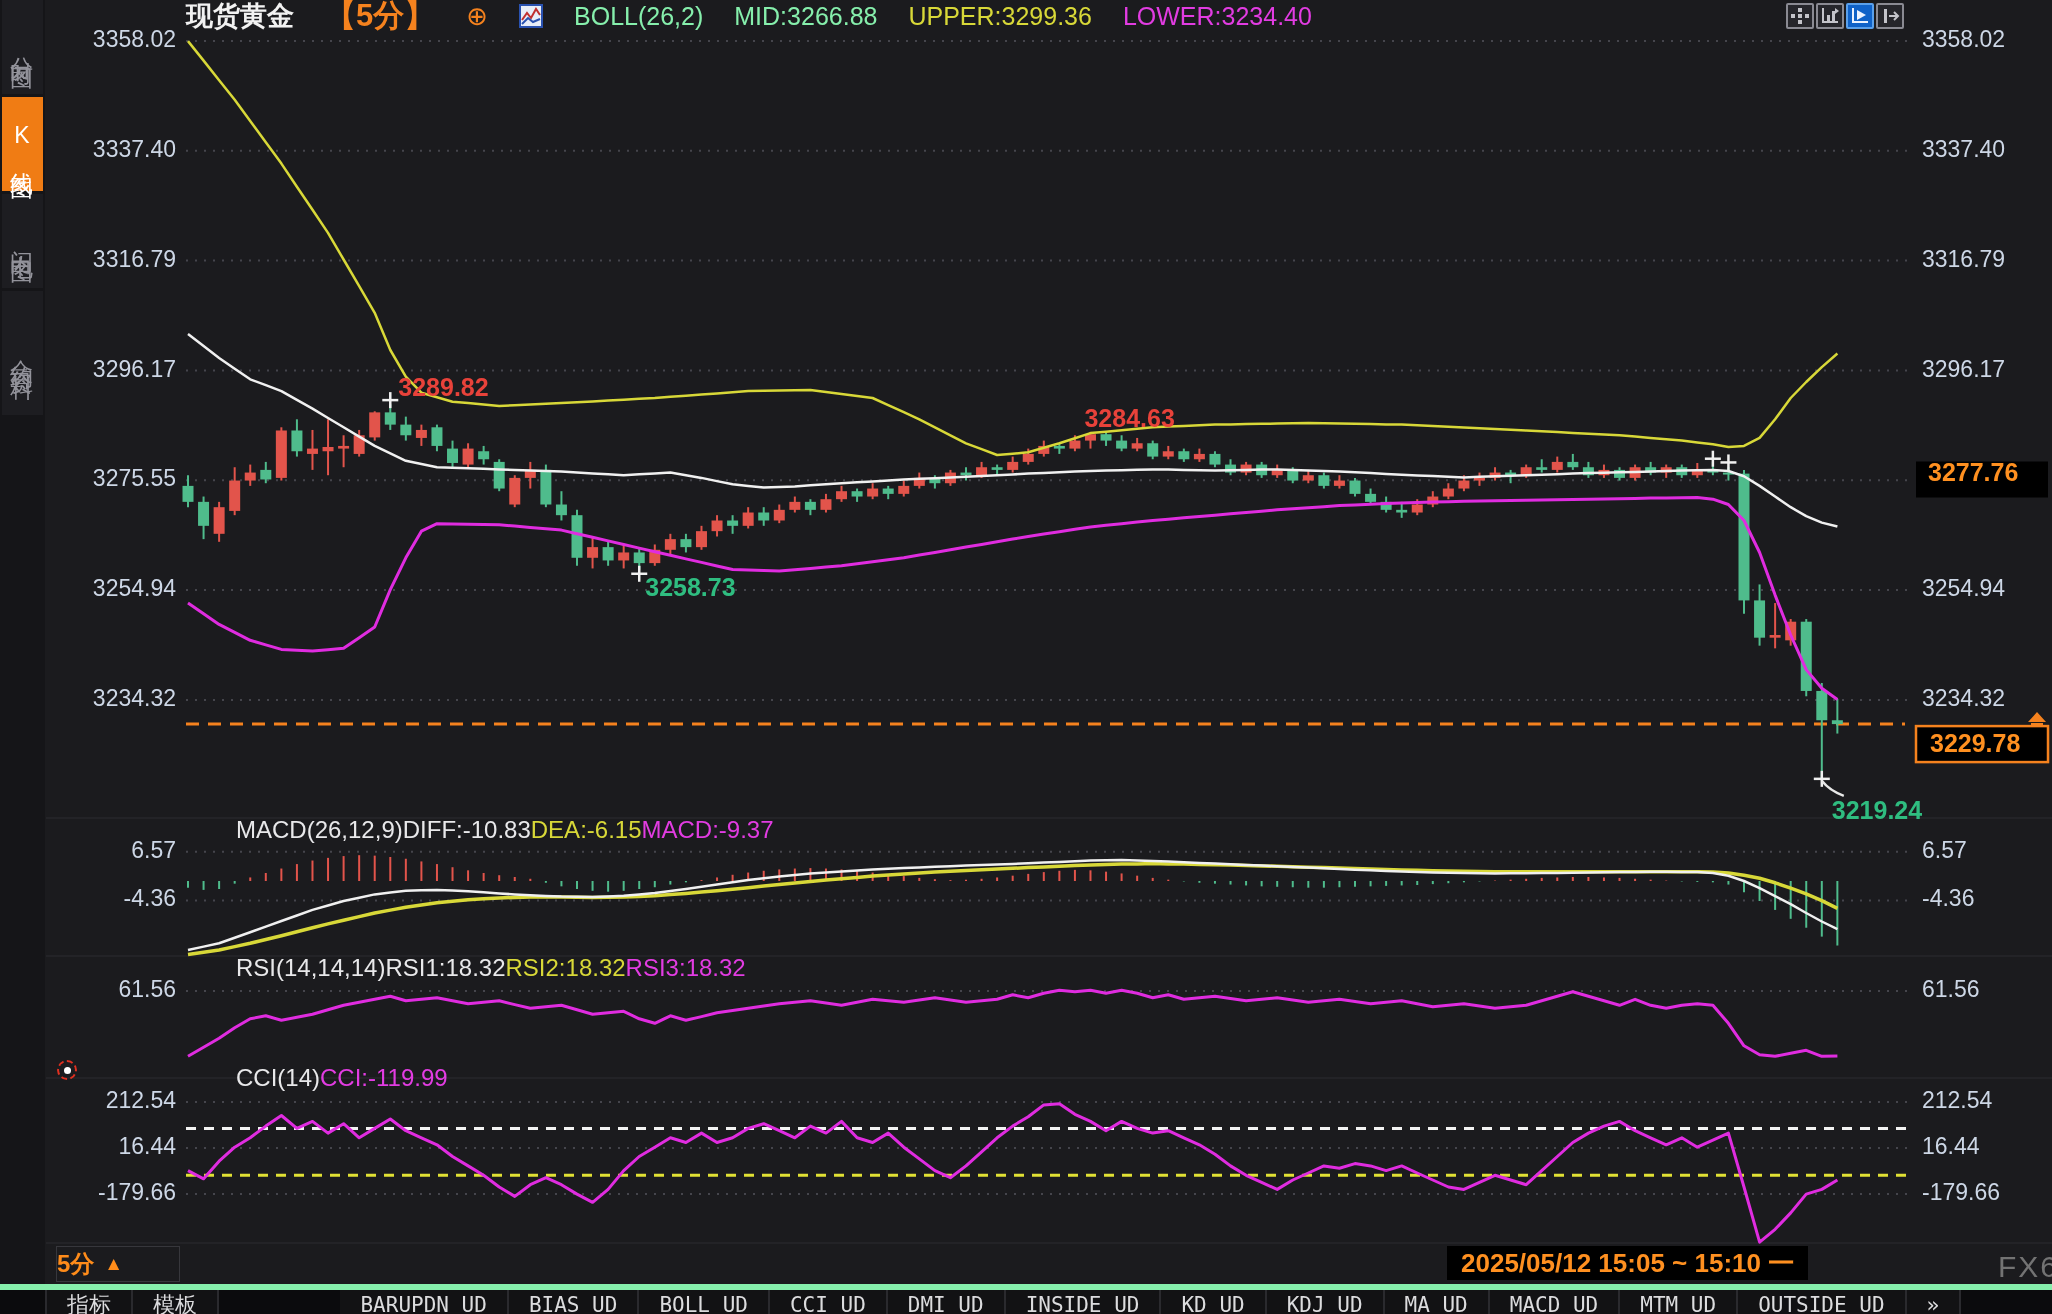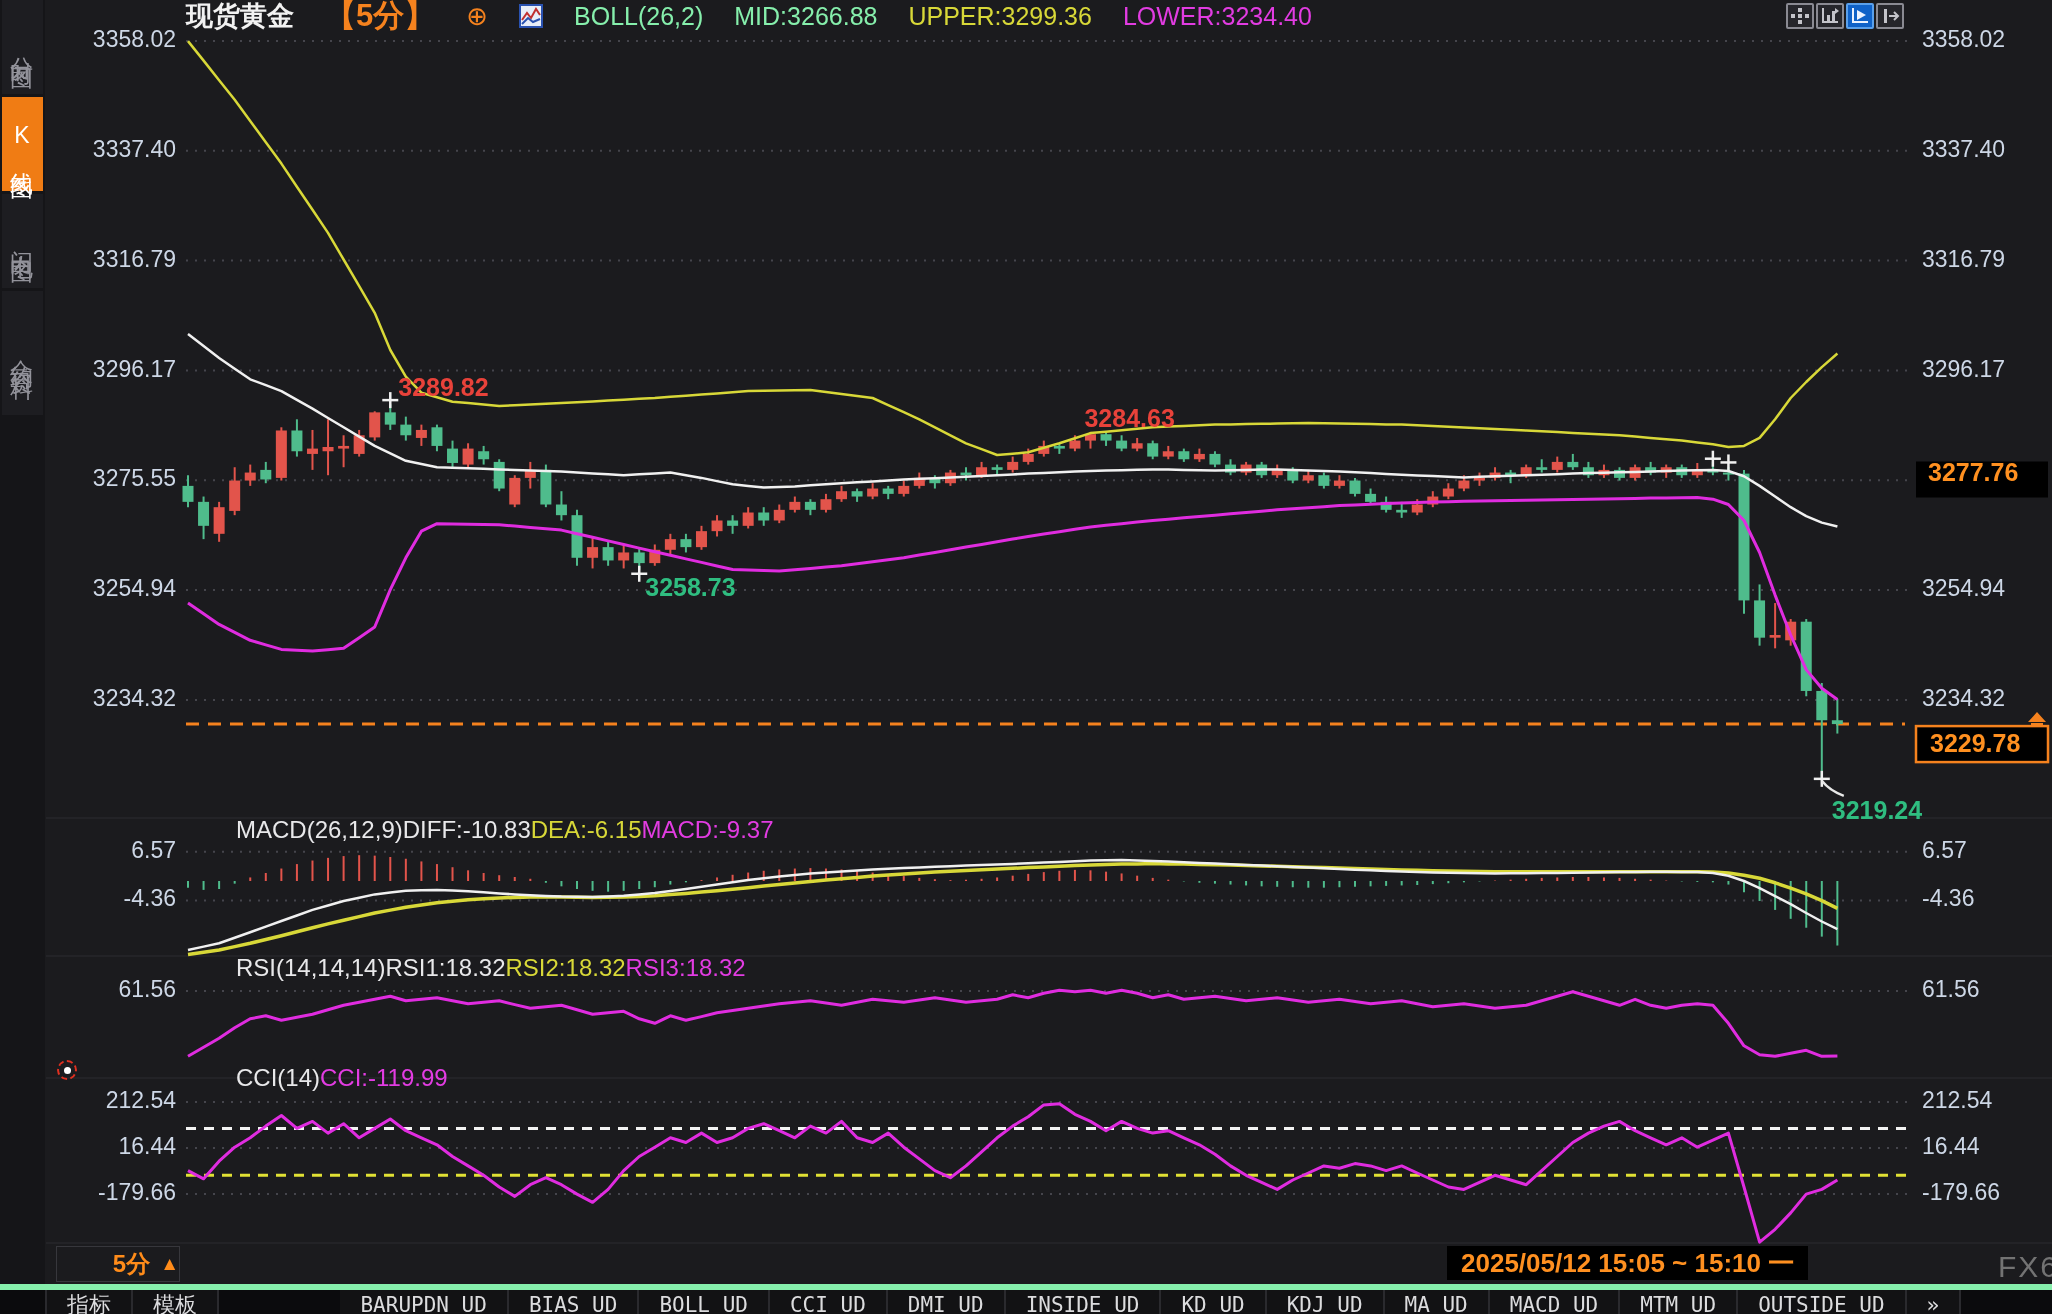--- a/index.html
+++ b/index.html
@@ -24,21 +24,21 @@
   .hdr .lo{color:#e23ce2;font-size:25px;}
   
   .tr-btn{position:absolute;top:3px;width:28px;height:26px;background:#26262b;border:2px solid #8a8a92;
       border-radius:2px;display:flex;align-items:center;justify-content:center;box-sizing:border-box;z-index:4;cursor:pointer;}
   .tr-btn.active{background:#0f62c8;border-color:#5aa0ea;}
   
   .ind-row{position:absolute;left:188px;display:flex;font-size:24px;z-index:3;white-space:nowrap;margin-left:48px;}
   .ind-row .w{color:#e8e8ea;} .ind-row .y{color:#d8d838;} .ind-row .m{color:#e23ce2;}
   
   .interval-box{position:absolute;left:56px;top:1246px;width:122px;height:34px;border:1px solid #37373c;
-      display:flex;align-items:center;justify-content:flex-end;gap:10px;z-index:3;cursor:pointer;}
+      display:flex;align-items:center;justify-content:flex-start;gap:10px;z-index:3;cursor:pointer;}
   .interval-box .t{color:#ff8c1a;font-size:24px;font-weight:bold;}
   .interval-box .a{color:#ff8c1a;font-size:19px;}
   .date-chip{position:absolute;left:1447px;top:1246px;height:34px;background:#000;color:#ff9020;
       font-size:26px;font-weight:bold;display:flex;align-items:center;padding:0 14px;z-index:3;white-space:nowrap;}
   .brand{position:absolute;left:1998px;top:1250px;color:#737373;font-size:30px;letter-spacing:2px;z-index:3;}
   .target-ico{position:absolute;left:57px;top:1060px;width:16px;height:16px;border:2px dashed #e03020;
       border-radius:50%;z-index:3;display:flex;align-items:center;justify-content:center;}
   .target-ico i{width:7px;height:7px;background:#fff;border-radius:50%;}
   
   .toolbar{position:absolute;left:0;top:1284px;width:2052px;height:30px;background:#0b0b0d;

